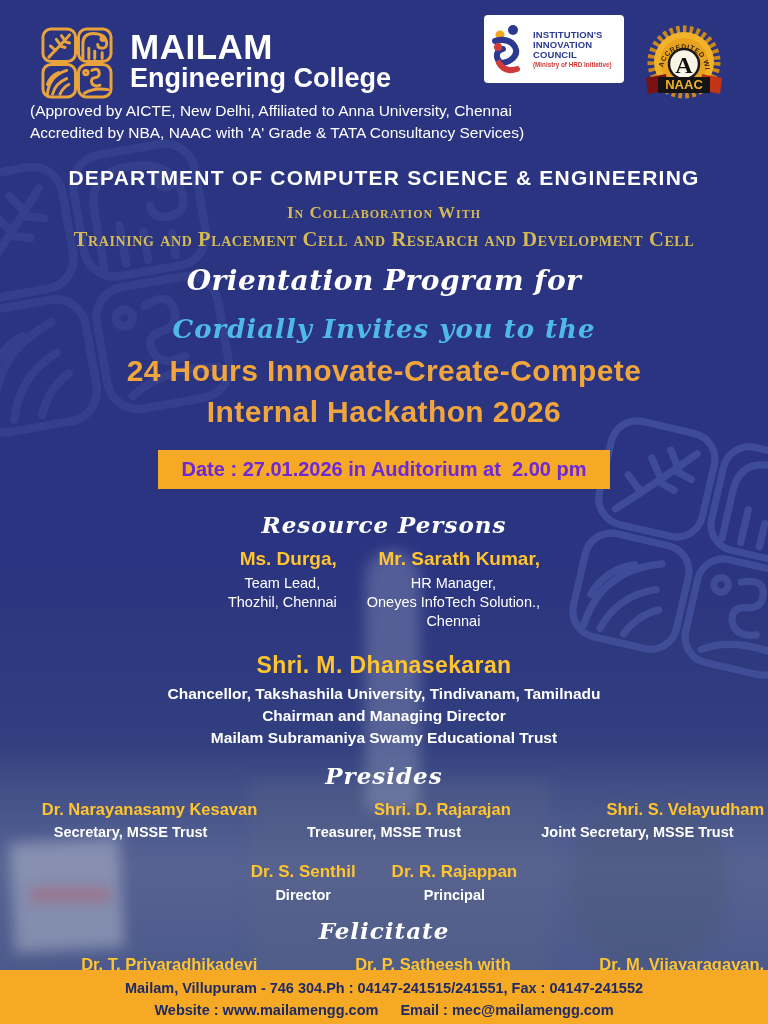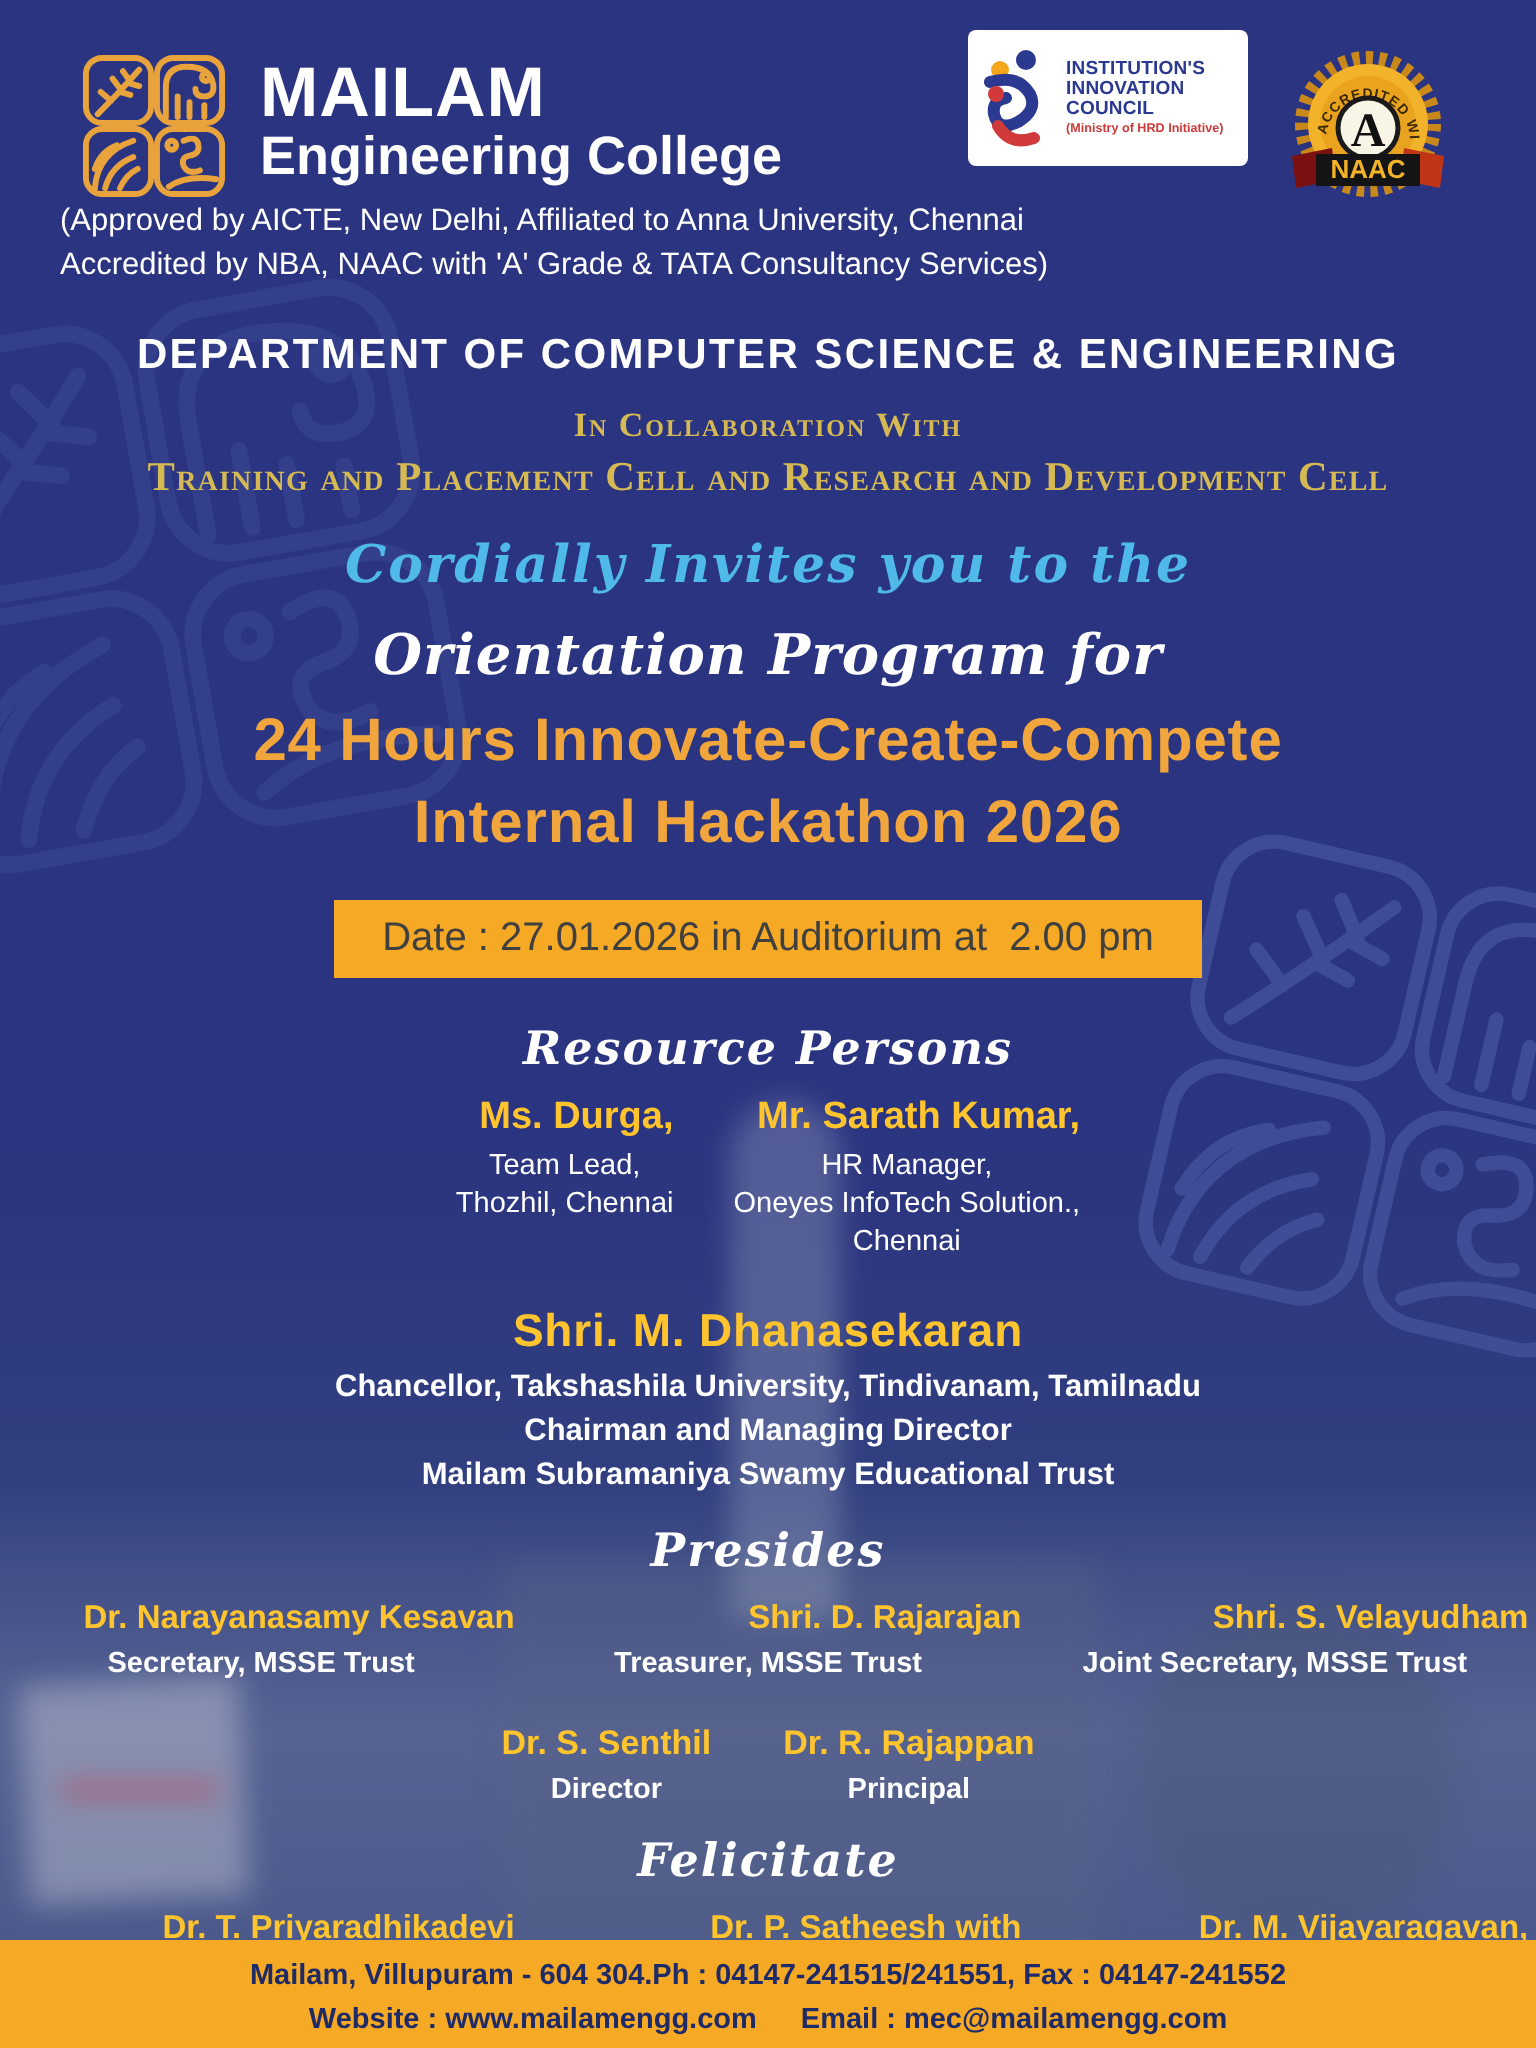--- a/index.html
+++ b/index.html
@@ -48,22 +48,22 @@
   .dept-heading { font-size: 21px; font-weight: 700; letter-spacing: 1.2px; color: #ffffff; }
   .smallcaps { font-family: "Liberation Serif", serif; font-variant: small-caps; color: #d5ba54; font-weight: 700; }
   .collab-1 { margin-top: 13px; font-size: 17px; letter-spacing: 1px; }
   .collab-2 { margin-top: 5px; font-size: 20.5px; letter-spacing: .6px; }
   .script { font-family: "DejaVu Serif", serif; font-style: italic; font-weight: 700; }
   .cordially { margin-top: 17px; font-size: 26px; color: #4fb9e9; letter-spacing: 1px; }
   .orientation { margin-top: 13px; font-size: 28px; color: #ffffff; letter-spacing: .5px; }
   .headline { font-size: 30px; font-weight: 800; color: #f0a63c; letter-spacing: .4px; }
   .headline.h1 { margin-top: 10px; }
   .headline.h2 { margin-top: 7px; }
-  .date-banner { display: inline-block; margin-top: 21px; background: #f6a924; color: #404040;
-    font-size: 20px; font-weight: 400; padding: 8px 24px; white-space: pre; }
+  .date-banner { display: inline-block; margin-top: 21px; background: #f6a924; color: #6d28d9;
+    font-size: 20px; font-weight: 700; padding: 8px 24px; white-space: pre; }
   .sec-heading { font-size: 23px; color: #ffffff; letter-spacing: 1px; }
   .resource-heading { margin-top: 22px; }
   .resource-row { margin-top: 10px; display: flex; justify-content: center; align-items: flex-start; gap: 30px; }
   .person .p-name { font-size: 19px; font-weight: 800; color: #ffc42e; text-align: right; }
   .person .p-role { margin-top: 4px; font-size: 14.5px; line-height: 1.32; color: #ffffff; font-weight: 500; }
   .chief { margin-top: 21px; }
   .chief .c-name { font-size: 23px; font-weight: 800; color: #ffc42e; letter-spacing: .4px; }
   .chief .c-role { margin-top: 4px; font-size: 15.5px; font-weight: 700; line-height: 1.42; }
   .presides-heading { margin-top: 13px; }
   .row-3 { margin-top: 11px; display: flex; justify-content: center; align-items: flex-start; }
@@ -163,22 +163,22 @@
       <text x="48" y="67" text-anchor="middle" font-size="13" font-weight="bold" fill="#f2b32a" font-family="Liberation Sans, sans-serif">NAAC</text>
     </svg>
   </div>
 
   <div class="content">
 
     <div class="dept-heading">DEPARTMENT OF COMPUTER SCIENCE &amp; ENGINEERING</div>
     <div class="smallcaps collab-1">In Collaboration With</div>
     <div class="smallcaps collab-2">Training and Placement Cell and Research and Development Cell</div>
 
+    <div class="script orientation">Orientation Program for</div>
     <div class="script cordially">Cordially Invites you to the</div>
-    <div class="script orientation">Orientation Program for</div>
 
     <div class="headline h1">24 Hours Innovate-Create-Compete</div>
     <div class="headline h2">Internal Hackathon 2026</div>
 
     <div><span class="date-banner">Date : 27.01.2026 in Auditorium at  2.00 pm</span></div>
 
     <div class="script sec-heading resource-heading">Resource Persons</div>
 
     <div class="resource-row">
       <div class="person">
@@ -249,19 +249,19 @@
       <div class="person">
         <div class="p-name">Dr. M. Vijayaragavan,</div>
         <div class="p-role">Head-R&amp;D cell</div>
       </div>
     </div>
 
     <div class="script welcomes">Welcomes</div>
   </div>
 
   <div class="footer">
-    <div>Mailam, Villupuram - 604 304.Ph : 04147-241515/241551, Fax : 04147-241552</div>
+    <div>Mailam, Villupuram - 746 304.Ph : 04147-241515/241551, Fax : 04147-241552</div>
     <div>
       <span>Website : www.mailamengg.com</span><span class="gap"></span><span>Email : mec@mailamengg.com</span>
     </div>
   </div>
 
 </div>
 
 </body></html>

